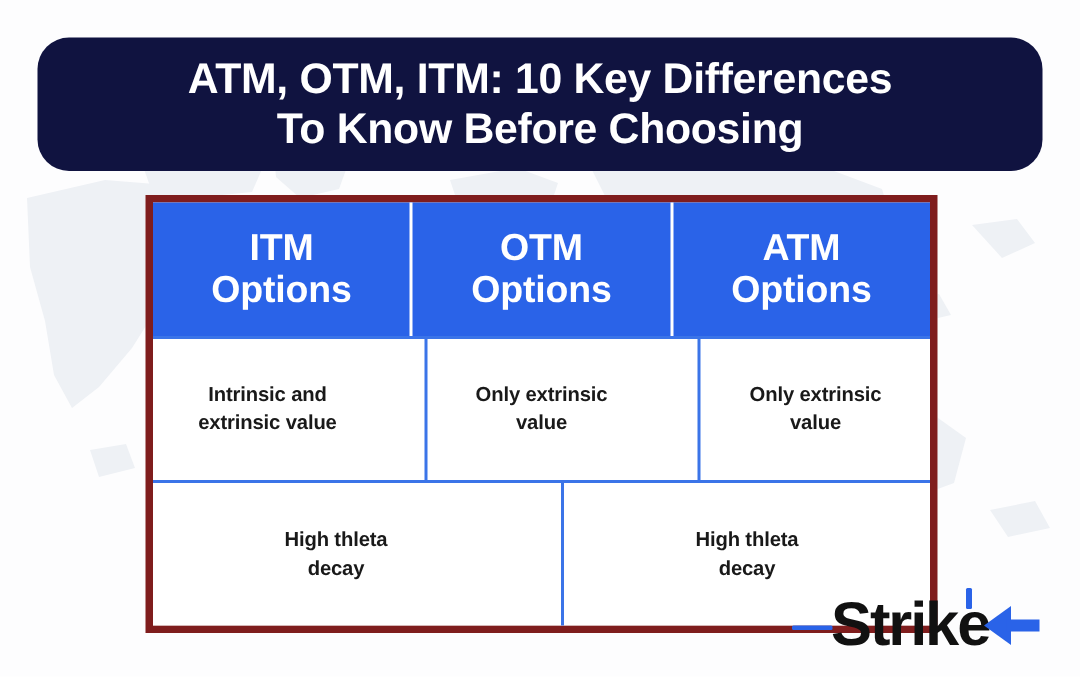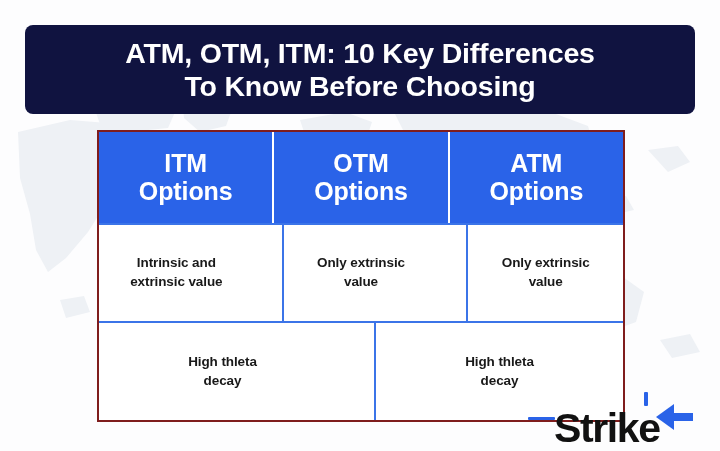--- a/index.html
+++ b/index.html
@@ -36,21 +36,21 @@
   }
 
   
   .title-banner {
     position: absolute;
     left: 25px;
     top: 25px;
     width: 670px;
     height: 89px;
     background: #101340;
-    border-radius: 8px;
+    border-radius: 21px;
     display: flex;
     align-items: center;
     justify-content: center;
     box-sizing: border-box;
     padding: 0 16px;
   }
   .title-text {
     color: #ffffff;
     font-size: 28.5px;
     font-weight: bold;
@@ -61,21 +61,21 @@
   }
 
   
   .table-wrap {
     position: absolute;
     left: 97px;
     top: 130px;
     width: 528px;
     height: 292px;
     box-sizing: border-box;
-    border: 2px solid #7f1d1d;
+    border: 5px solid #7f1d1d;
     display: flex;
     flex-direction: column;
     background: #ffffff;
   }
 
   .t-row {
     display: flex;
     width: 100%;
   }
   .t-row.header-row {
@@ -145,21 +145,21 @@
     left: 116px;
     top: 0px;
     width: 4px;
     height: 14px;
     background: #2a63e8;
     border-radius: 1px;
   }
   .logo-word {
     position: absolute;
     left: 26px;
-    top: 12px;
+    top: 0;
     font-size: 41px;
     font-weight: bold;
     color: #111111;
     letter-spacing: -1.4px;
     line-height: 48px;
   }
   .logo-arrow {
     position: absolute;
     left: 128px;
     top: 12px;

